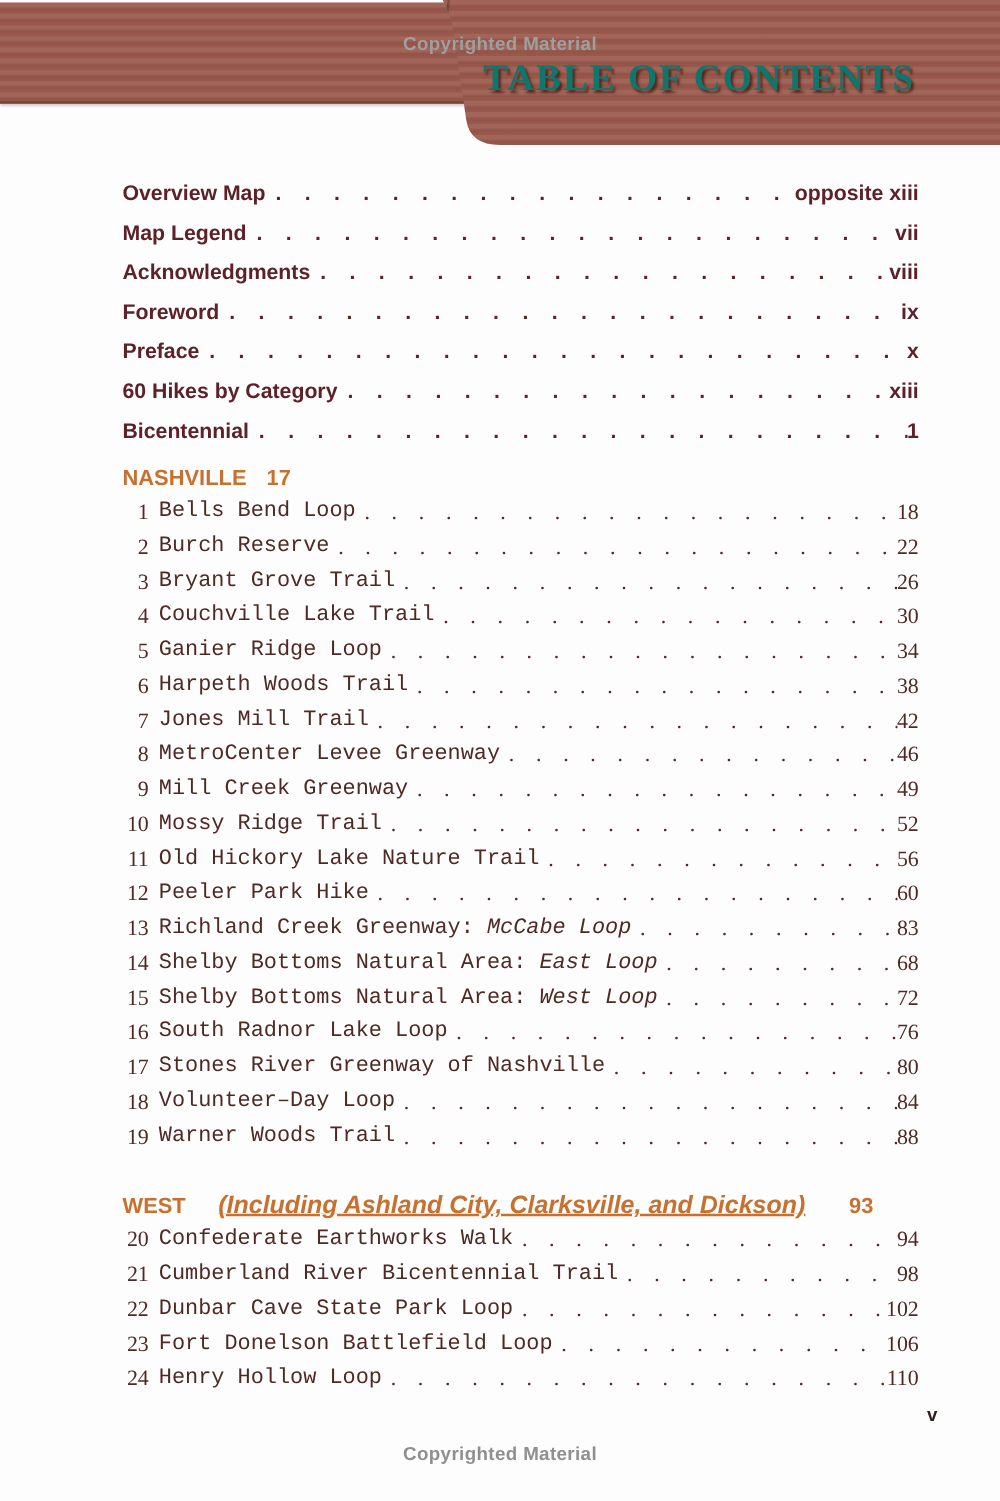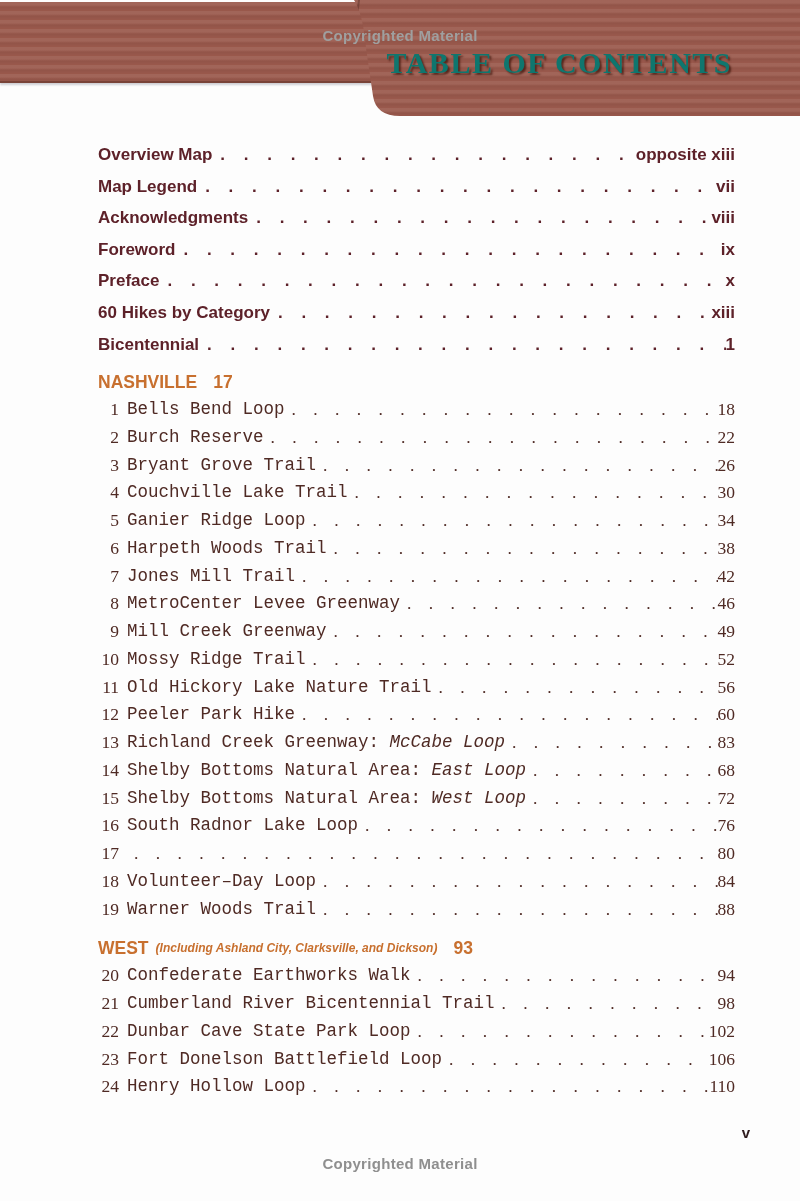--- a/index.html
+++ b/index.html
@@ -34,23 +34,23 @@
 
   .frow{display:flex;height:31.6px;line-height:31.6px;
         color:#5d2129;font-weight:bold;font-size:17px;text-align:center;}
   .flabel{flex:none;white-space:pre;}
   .fpage{flex:none;}
   .dots{flex:1;overflow:hidden;white-space:nowrap;}
   .fdots{color:#5d2129;word-spacing:14px;padding:0 5px 0 8px;}
 
   .sec{display:flex;align-items:center;height:27px;line-height:27px;margin-top:9px;
         color:#c8702f;font-weight:bold;font-size:17.5px;}
-  .ssub{margin-left:7px;font-style:italic;font-size:12px;white-space:nowrap;}
+  .ssub{margin-left:7px;font-style:italic;font-size:20px;white-space:nowrap;text-decoration:underline;}
   .spage{margin-left:16px;}
-  .sec2{margin-top:12px;}
+  .sec2{margin-top:28px;gap:19px;}
 
   .hrow{display:flex;height:27.75px;line-height:27.75px;
         font-family:"Liberation Serif",serif;font-size:17.5px;color:#4f2a24;}
   .num{flex:none;width:21px;text-align:right;margin-right:8px;}
   .ttl{flex:none;white-space:pre;font-family:Liberation Mono, monospace;}
   .ttl em{font-style:italic;}
   .hdots{word-spacing:13px;padding:0 4px 0 7px;color:#4f2a24;}
   .hpage{flex:none;}
 
   
@@ -202,20 +202,21 @@
         <span class="hpage">72</span>
       </div>
     <div class="hrow">
         <span class="num">16</span>
         <span class="ttl"><span>South Radnor Lake Loop</span><em></em></span>
         <span class="dots hdots">. . . . . . . . . . . . . . . . . . . . . . . . . . . . . . . . . . . . . . . . . . . . . . . . . . . . . . . .</span>
         <span class="hpage">76</span>
       </div>
     <div class="hrow">
         <span class="num">17</span>
+        <span class="ttl"><span>Stones River Greenway of Nashville</span><em></em></span>
         <span class="dots hdots">. . . . . . . . . . . . . . . . . . . . . . . . . . . . . . . . . . . . . . . . . . . . . . . . . . . . . . . .</span>
         <span class="hpage">80</span>
       </div>
     <div class="hrow">
         <span class="num">18</span>
         <span class="ttl"><span>Volunteer–Day Loop</span><em></em></span>
         <span class="dots hdots">. . . . . . . . . . . . . . . . . . . . . . . . . . . . . . . . . . . . . . . . . . . . . . . . . . . . . . . .</span>
         <span class="hpage">84</span>
       </div>
     <div class="hrow">

